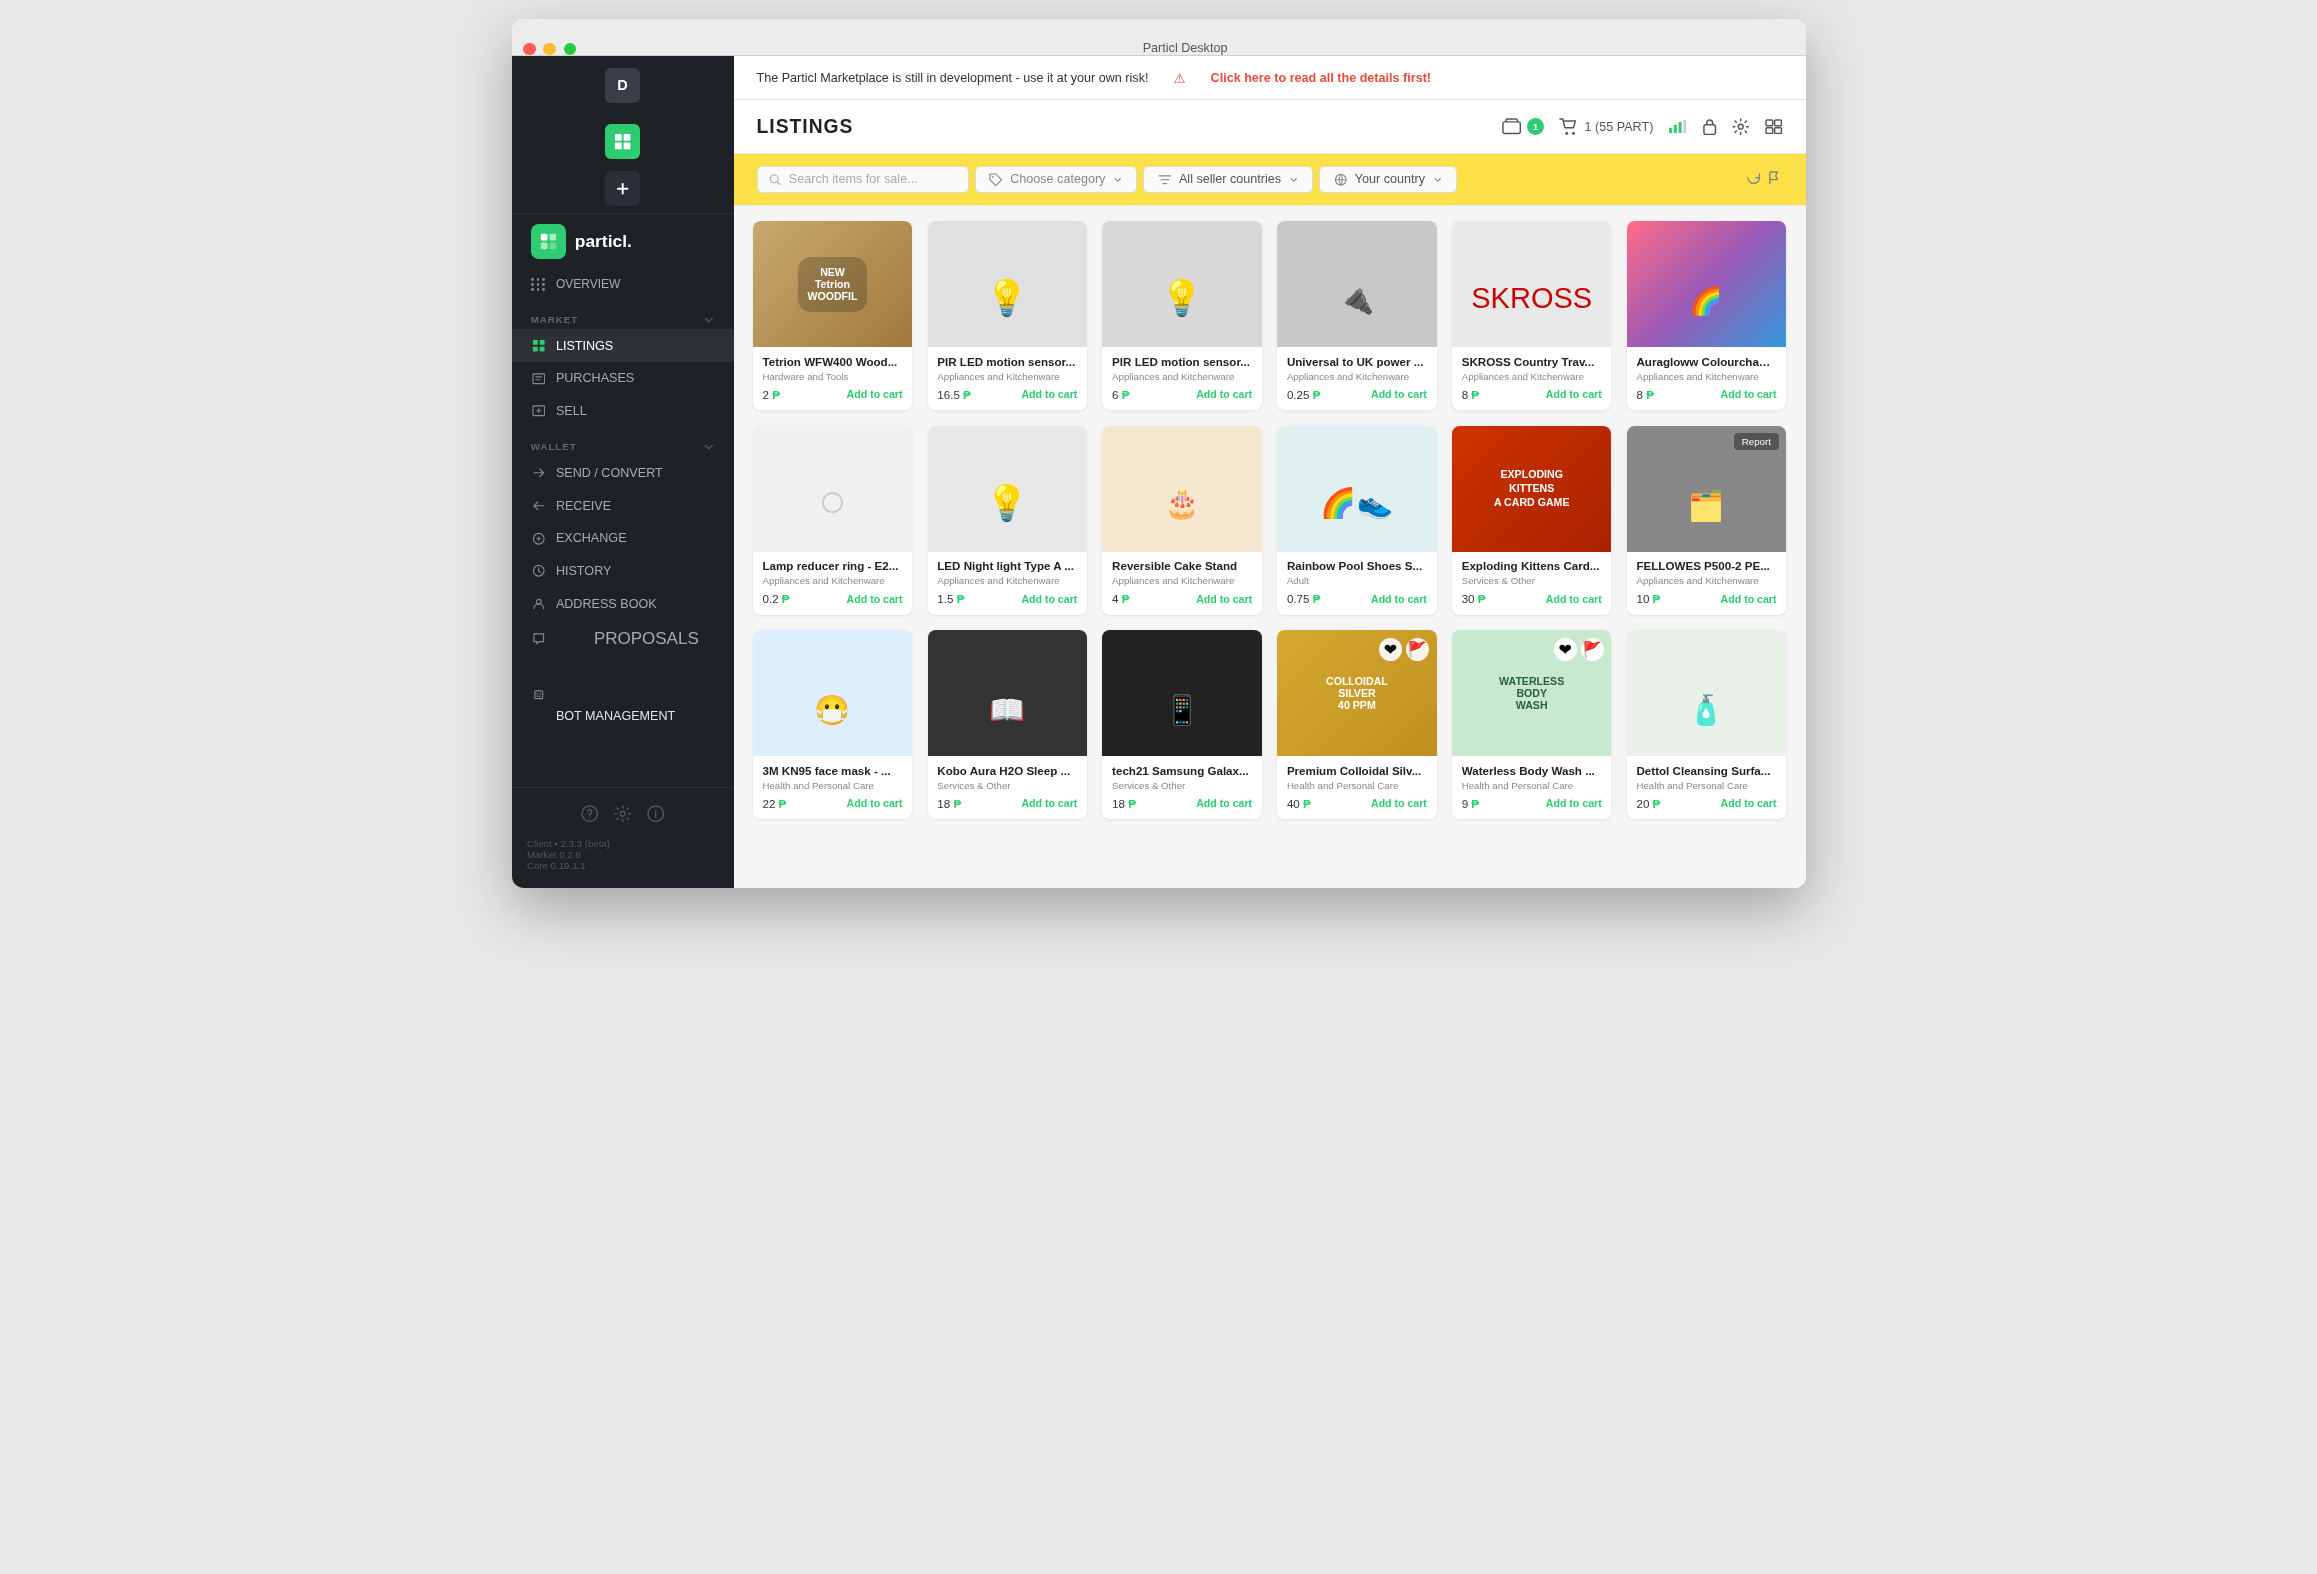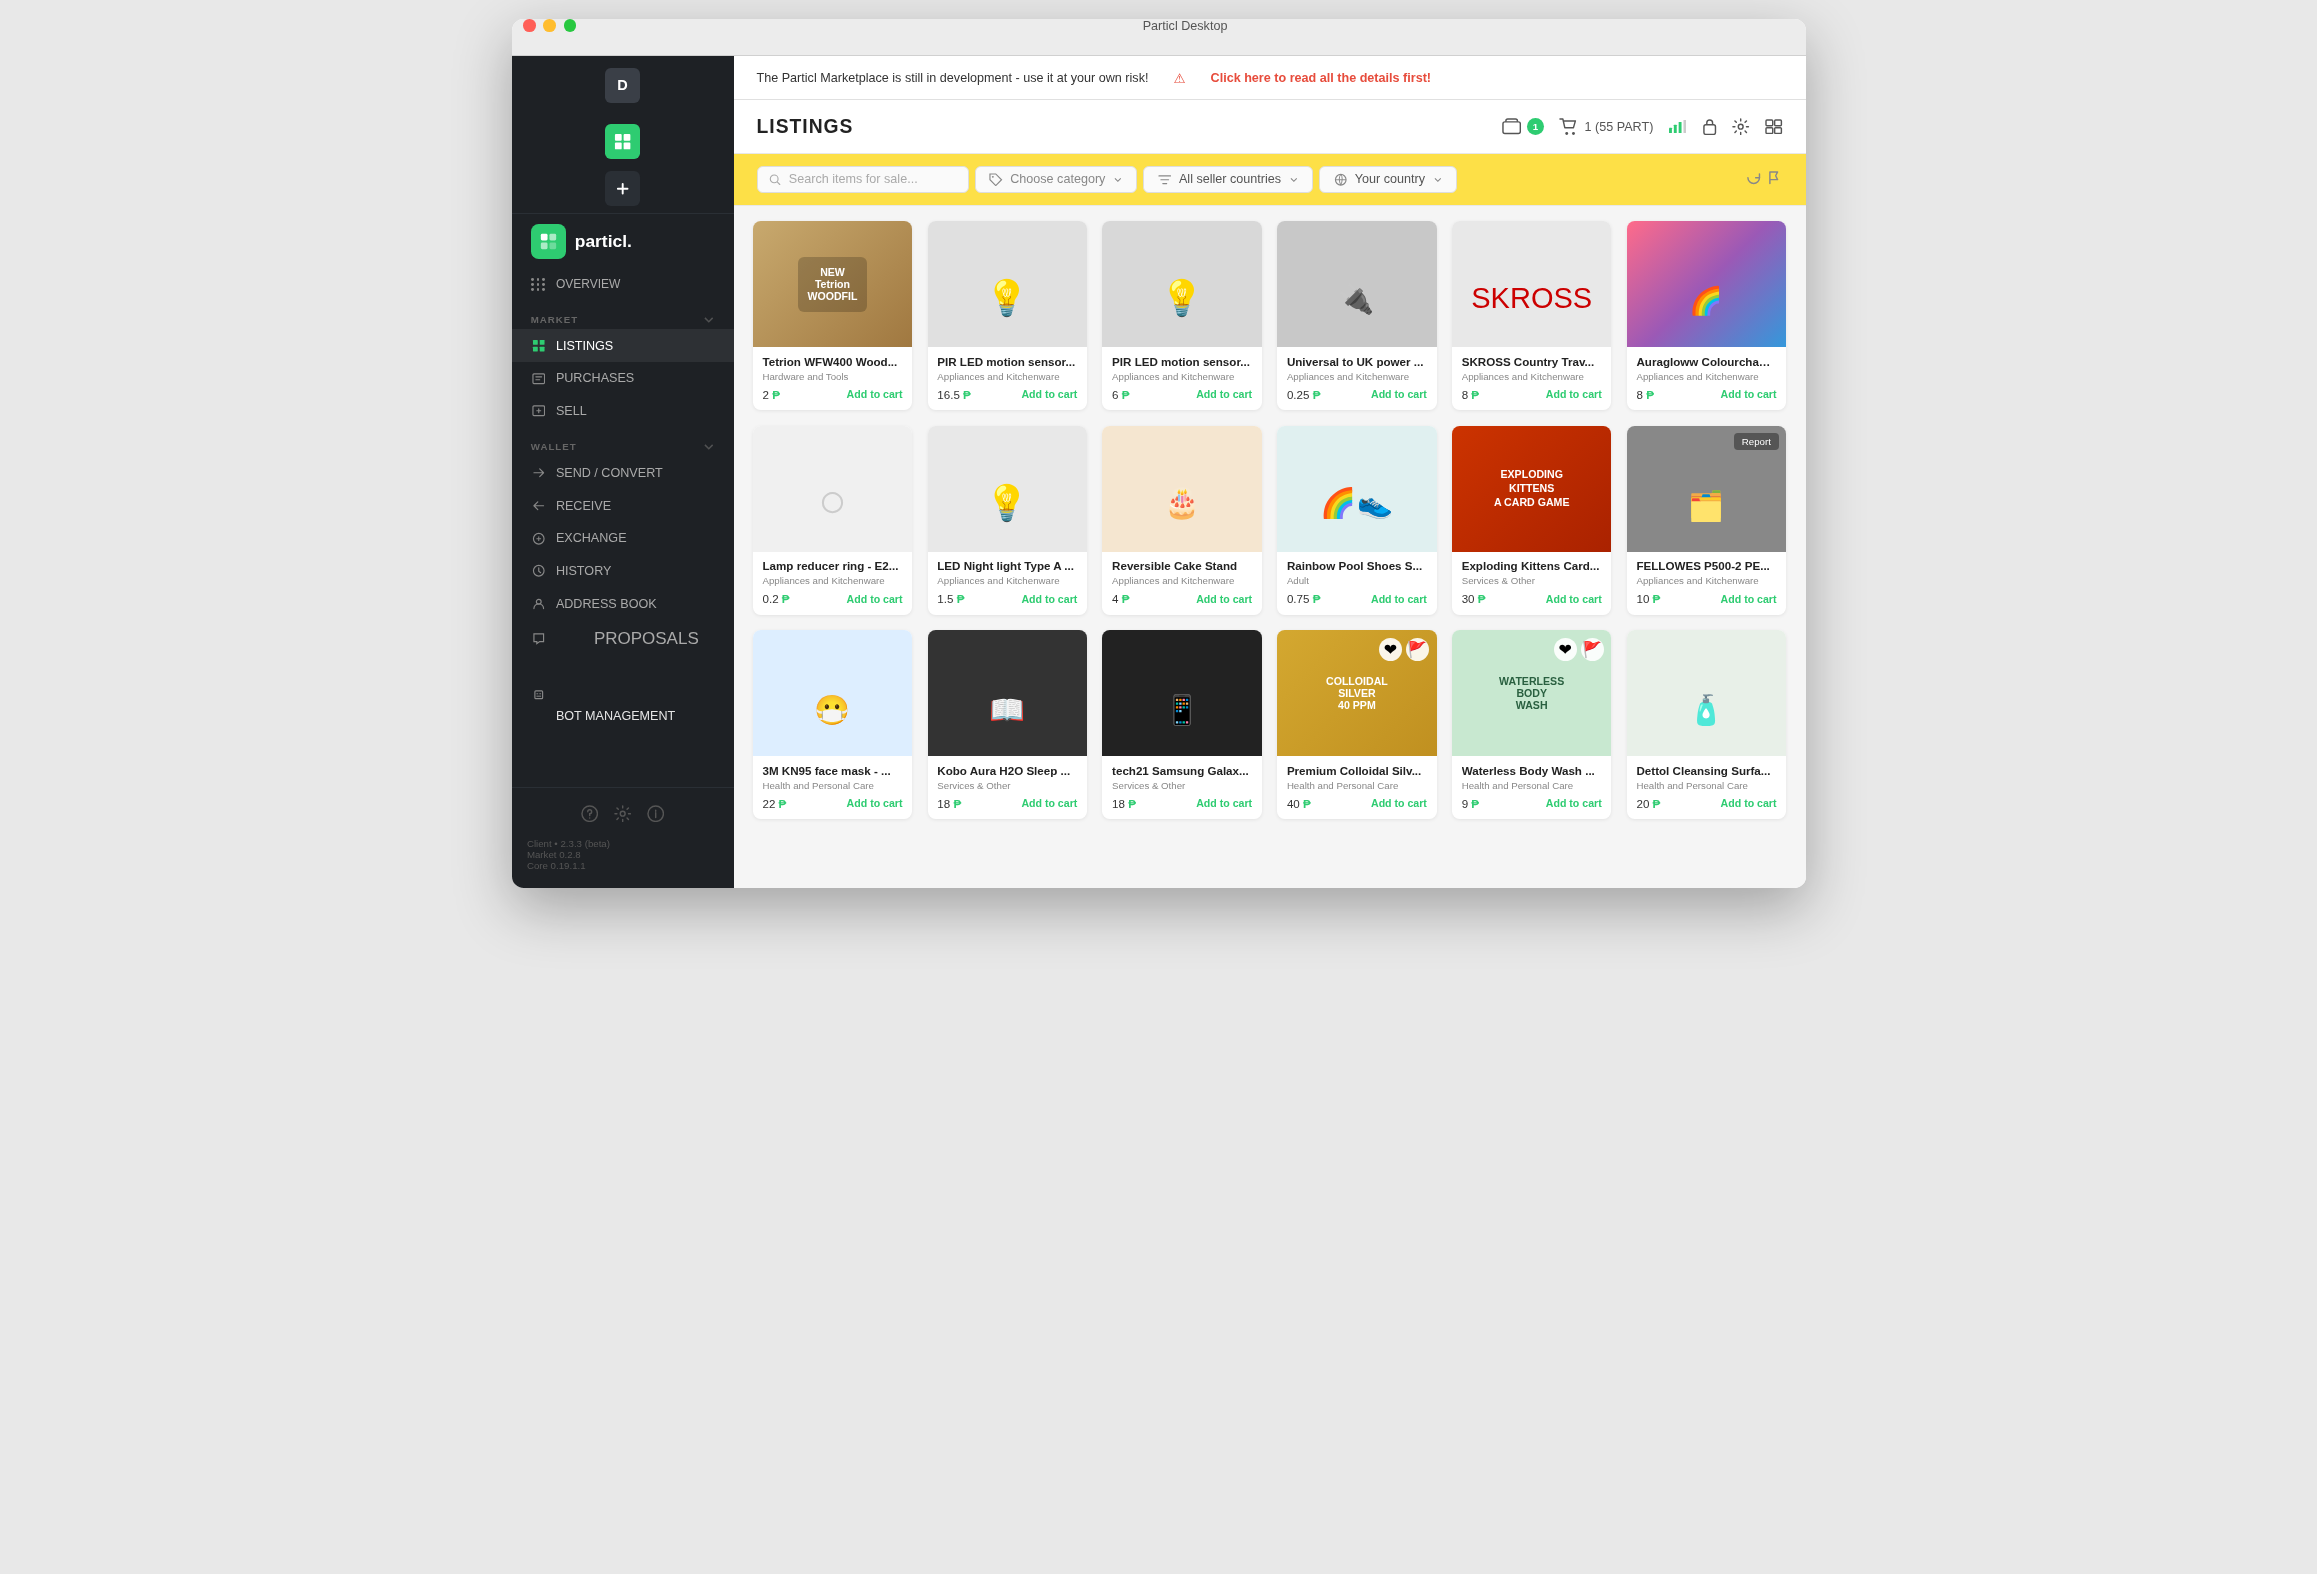--- a/index.html
+++ b/index.html
@@ -1,20 +1,20 @@
 <!DOCTYPE html>
 <html><head>
   <meta charset="utf-8">
   <style>
     * { box-sizing: border-box; margin: 0; padding: 0; }
     body { font-family: -apple-system, BlinkMacSystemFont, 'Segoe UI', sans-serif; background: #e8e8e8; display: flex; flex-direction: column; height: 100vh; overflow: hidden; }
     
     
     .window { background: #fff; border-radius: 11.6px; overflow: hidden; width: 1294px; margin: 19.3px auto; box-shadow: 0 19.3px 58px rgba(0,0,0,0.3); display: flex; flex-direction: column; height: 869px; }
-    .titlebar { background: #ececec; height: 37px; display: flex; align-items: flex-start; padding: 0 11.6px; border-bottom: 1px solid #d0d0d0; flex-shrink: 0; }
+    .titlebar { background: #ececec; height: 37px; display: flex; align-items: flex-end; padding: 0 11.6px; border-bottom: 1px solid #d0d0d0; flex-shrink: 0; }
     .traffic-lights { display: flex; gap: 7.7px; }
     .tl { width: 12.6px; height: 12.6px; border-radius: 50%; }
     .tl-red { background: #ff5f57; }
     .tl-yellow { background: #ffbd2e; }
     .tl-green { background: #28c840; }
     .window-title { flex: 1; text-align: center; font-size: 12.6px; color: #555; }
     
     
     .app { display: flex; flex: 1; overflow: hidden; }
     
@@ -404,21 +404,21 @@
           <svg width="15.4" height="15.4" viewBox="0 0 16 16" fill="none">
               <path d="M3 2v12M3 2h8l-2 4 2 4H3" stroke="#888" stroke-width="1.5" stroke-linecap="round" stroke-linejoin="round"></path>
             </svg>
         </button>
       </div>
 
       <div class="product-grid">
         <div class="grid" id="product-grid-container">
         <div class="product-card">
     <div class="product-img" style="background:linear-gradient(135deg, #c8a96e 0%, #a07840 100%);">
-      <div style="font-weight:900;font-size:10.6px;color:#fff;text-align:center;padding:9.7px;background:rgba(0,0,0,0.2);border-radius:6px;margin:19.3px 7.7px;">NEW<br>Tetrion<br>WOODFIL</div>
+      <div style="font-weight:900;font-size:10.6px;color:#fff;text-align:center;padding:9.7px;background:rgba(0,0,0,0.2);border-radius:13px;margin:19.3px 7.7px;">NEW<br>Tetrion<br>WOODFIL</div>
     </div>
 
     <div class="product-info">
       <div class="product-name">Tetrion WFW400 Wood...</div>
       <div class="product-category">Hardware and Tools</div>
       <div class="product-footer">
         <span class="product-price">2 <span class="price-symbol">₱</span></span>
         <button class="add-cart-btn">Add to cart</button>
       </div>
     </div>

